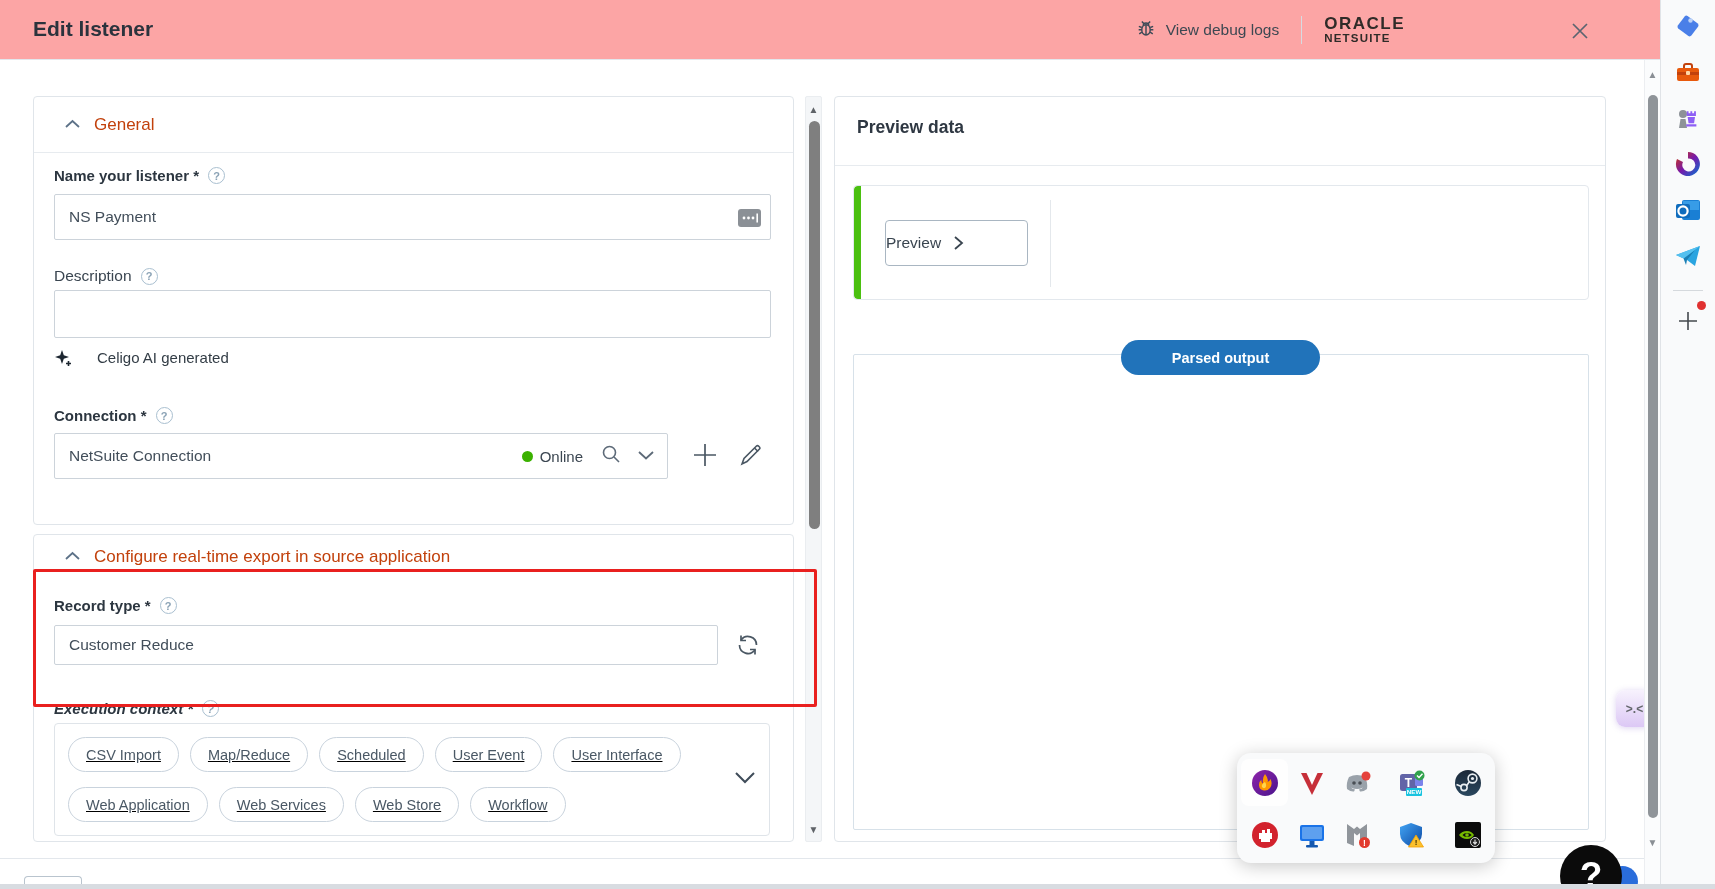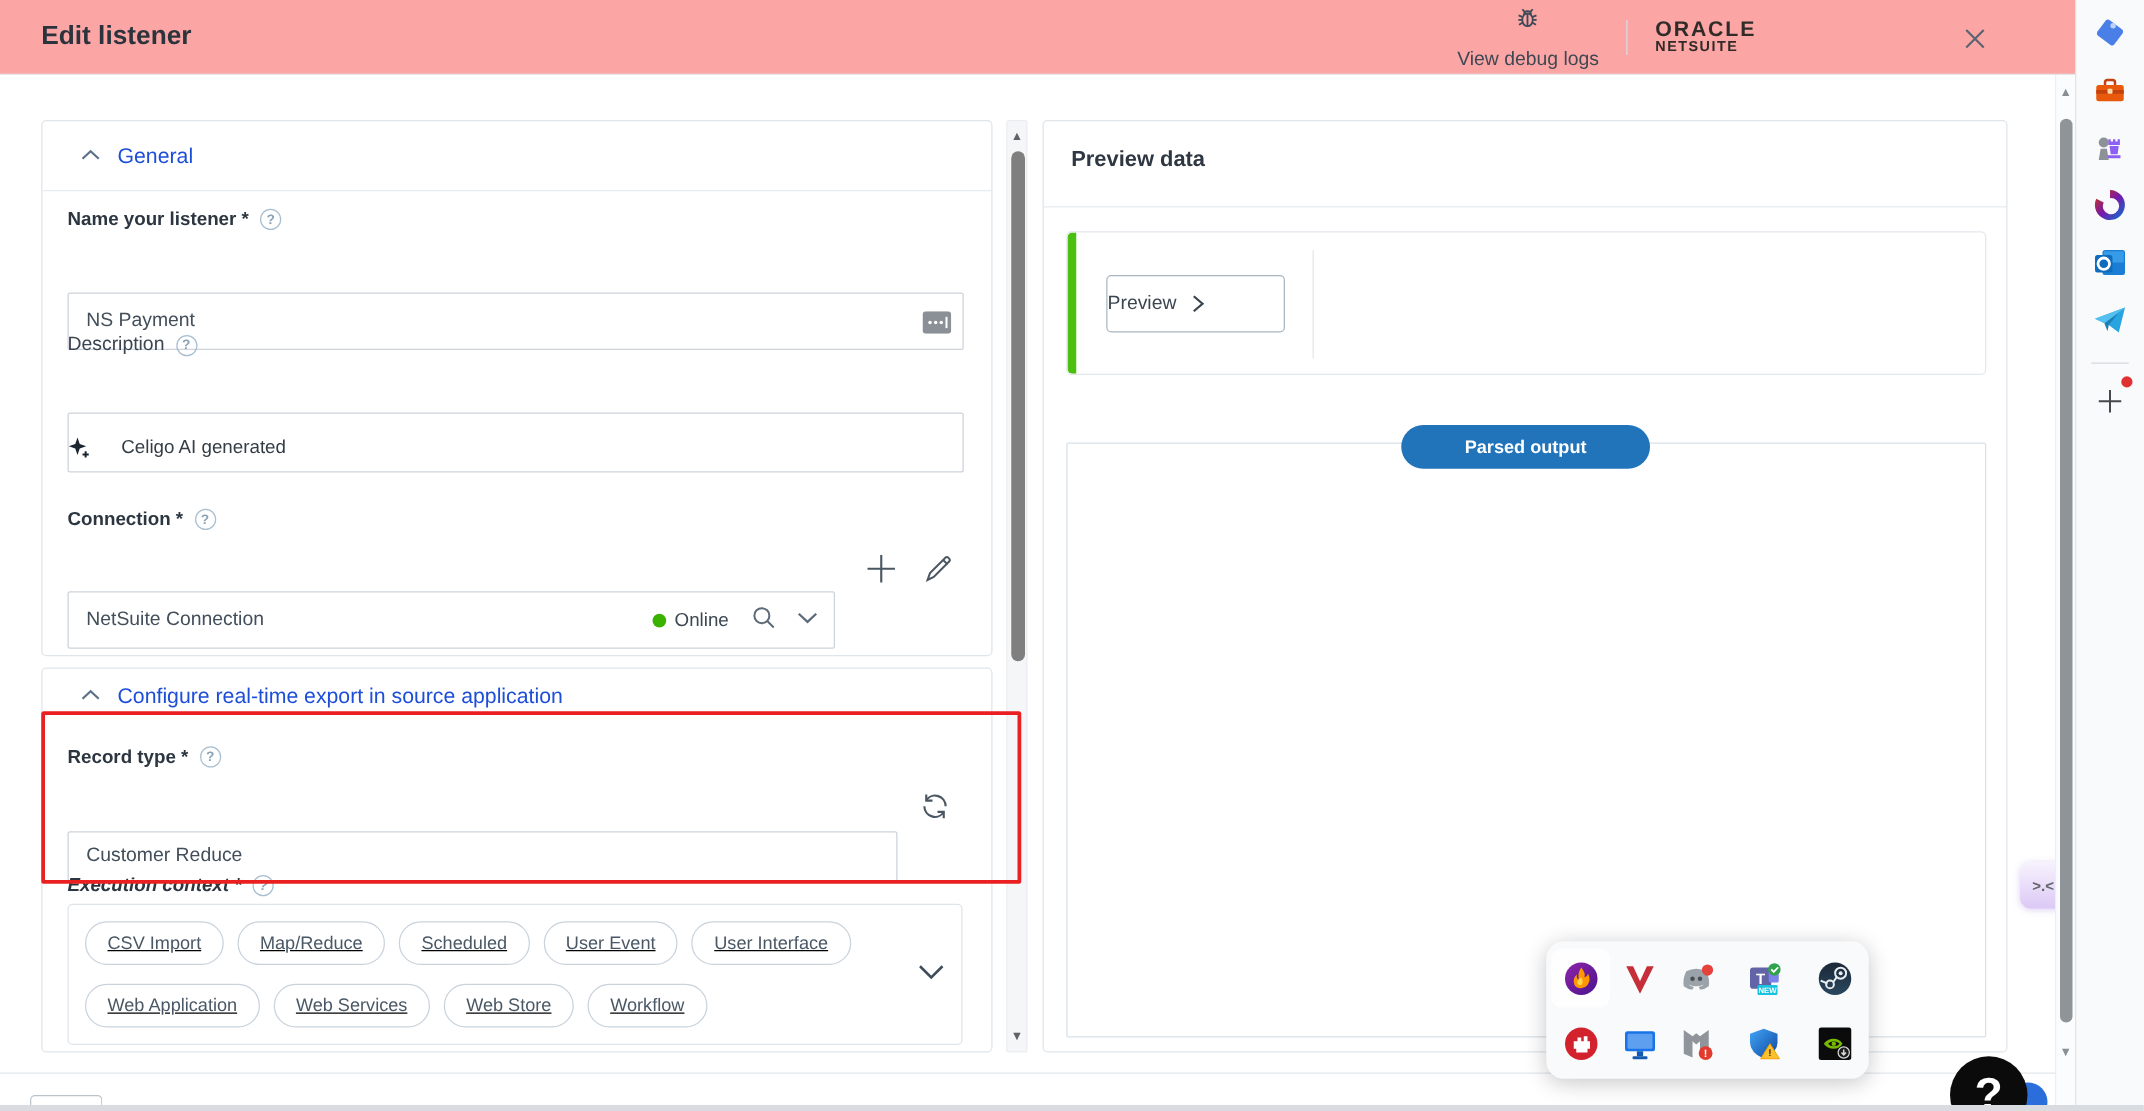--- a/index.html
+++ b/index.html
@@ -5,35 +5,35 @@
   * { margin:0; padding:0; box-sizing:border-box; }
   html,body { width:1715px; height:889px; overflow:hidden; background:#fff;
     font-family:"Liberation Sans", sans-serif; }
   .abs { position:absolute; }
 
   
   .header { position:absolute; left:0; top:0; width:1670px; height:60px;
     background:#fca5a5; border-bottom:1px solid #e3e7ec; z-index:20; }
   .page-title { position:absolute; left:33px; top:17px; font-size:21px; font-weight:700; color:#2b333d; }
   .hdr-right { position:absolute; right:265px; top:0; height:60px; display:flex; align-items:center; gap:12px; }
-  .debug-link { display:flex; align-items:center; gap:9px; color:#3d4852; font-size:15.5px; cursor:pointer;flex-direction:column; }
+  .debug-link { display:flex; align-items:center; gap:9px; color:#3d4852; font-size:15.5px; cursor:pointer; }
   .hdr-divider { width:1px; height:28px; background:#d6dbe1; margin:0 10px; }
   .oracle-logo { line-height:1; color:#2f2b28; }
   .oracle-logo .l1 { font-size:17px; font-weight:700; letter-spacing:1.5px; }
   .oracle-logo .l2 { font-size:11.5px; font-weight:700; letter-spacing:1.2px; margin-top:1px; }
   .close-btn { position:absolute; right:78px; top:19px; width:24px; height:24px; cursor:pointer; }
 
   
   .card { position:absolute; background:#fff; border:1px solid #e0e5ea; border-radius:4px; }
-  .section-head { display:flex; align-items:center; gap:13px; color:#1d4ed8; font-size:17px; }
+  .section-head { display:flex; align-items:center; gap:13px; color:#c2410c; font-size:17px; }
   .q-icon { display:inline-flex; width:17px; height:17px; border:1px solid #a9bfd0; border-radius:50%;
     color:#8aa2b5; font-size:11px; align-items:center; justify-content:center; font-weight:700; }
   .f-label { display:flex; align-items:center; gap:9px; font-size:15px; font-weight:700; color:#2c3640; }
   .t-input { background:#fff; border:1px solid #ccd3da; border-radius:2px; display:flex; align-items:center;
-    padding:0 14px; font-size:15.5px; color:#424e5a;margin-top:40px; }
+    padding:0 14px; font-size:15.5px; color:#424e5a; }
 
   
   .general-card { left:33px; top:96px; width:761px; height:429px; }
   .gen-head { position:absolute; left:0; top:0; width:100%; height:56px; border-bottom:1px solid #e7ebef;
     display:flex; align-items:center; padding-left:30px; }
   .configure-card { left:33px; top:534px; width:761px; height:308px; }
   .cfg-head { position:absolute; left:0; top:0; width:100%; height:44px; display:flex; align-items:center; padding-left:30px; }
 
   .name-icon { position:absolute; right:9px; top:14px; width:23px; height:18px; }
   .online-dot { width:11px; height:11px; border-radius:50%; background:#3bb100; }

